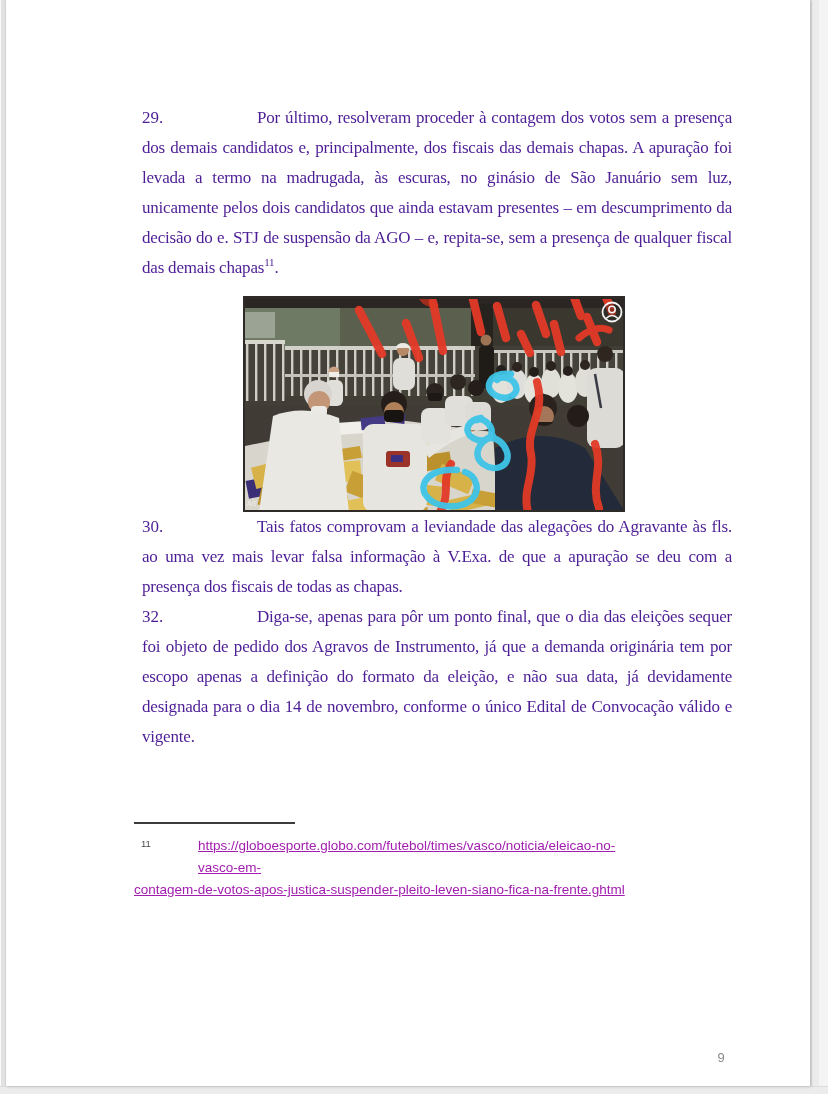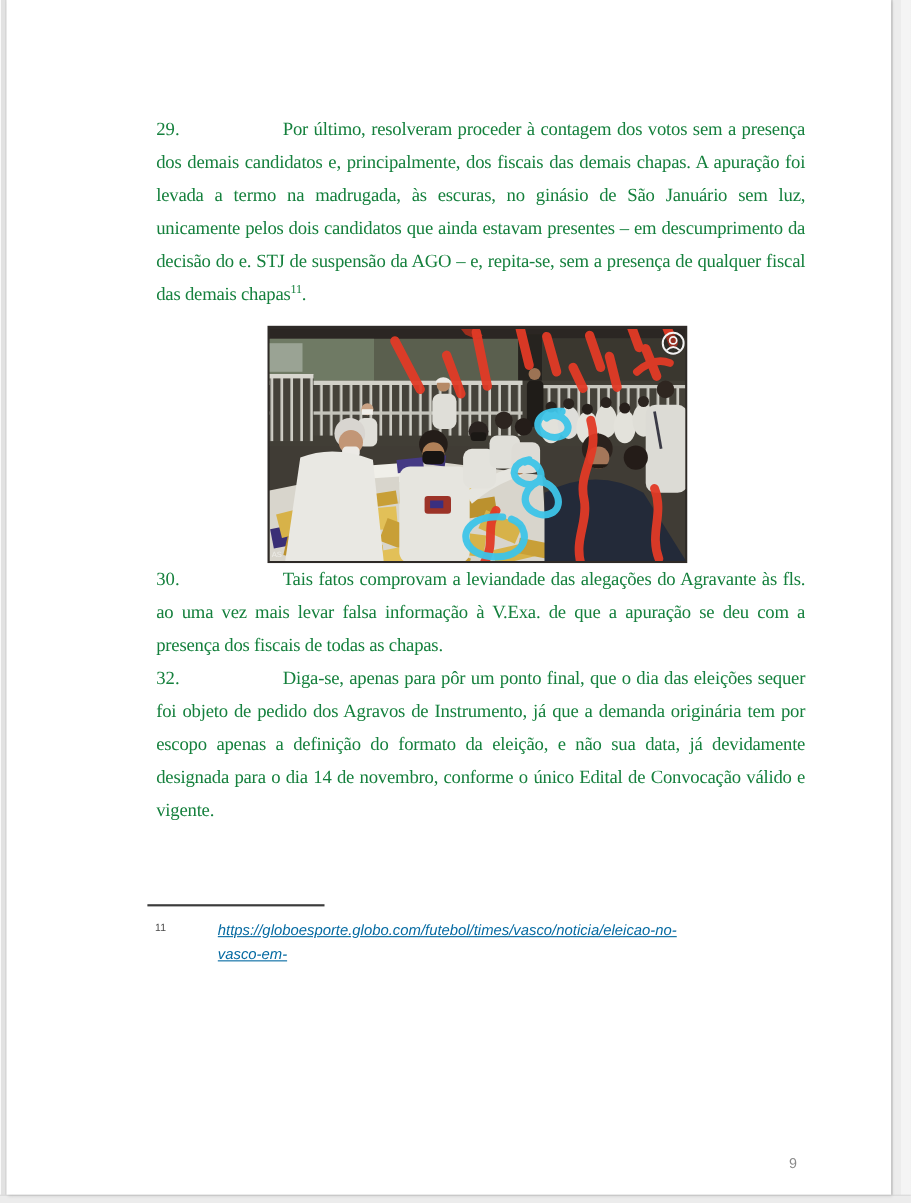--- a/index.html
+++ b/index.html
@@ -15,37 +15,37 @@
                 background:linear-gradient(to right,#d9d9d9 0 2px,#ececec 2px 9px,#f4f4f4 9px 18px); }
   .edge-bottom{ position:absolute; left:0; top:1086px; width:828px; height:8px;
                 background:linear-gradient(to bottom,#dcdcdc 0 1px,#ececec 1px 8px); }
 
   .page { position:absolute; left:6px; top:0; width:804px; height:1086px;
           background:#ffffff; box-shadow:1px 1px 3px rgba(0,0,0,.14); }
 
   .content { position:absolute; left:136px; top:103px; width:590px; }
 
   p.para { margin:0; font-size:17px; line-height:30px; letter-spacing:-0.2px;
-           text-align:justify; color:#15803d; }
+           text-align:justify; color:#4c1d95; }
   .pnum { display:inline-block; width:115px; letter-spacing:0; }
   sup.ref { font-size:11px; line-height:0; vertical-align:super; }
 
   .photo-wrap { margin:13px 0 0 101px; width:382px; height:216px; }
   .photo-wrap svg { display:block; width:382px; height:216px; }
 
   .mt-p30 { margin-top:21px; }
   .mt-p31 { margin-top:5px; }
   .mt-p32 { margin-top:9px; }
 
   .fnsep { margin:70px 0 0 -8px; width:161px; height:0; border-top:2px solid #3c3c3c; }
 
   .footnote { position:relative; margin:11px 0 0 -8px; width:503px;
               font-family:"Liberation Sans", sans-serif; font-size:13.5px; line-height:22px; }
   .fnmark { position:absolute; left:7px; top:-2px; font-size:9.5px; color:#4a4a4a; }
-  .fnlink { color:#0369a1; text-decoration:underline; cursor:pointer;font-style:italic; }
+  .fnlink { color:#a21caf; text-decoration:underline; cursor:pointer; }
   .fnlink span { display:block; }
   .fnlink .l1 { padding-left:64px; }
 
   .pageno { position:absolute; left:700px; top:1050px; width:30px; text-align:center;
             font-family:"Liberation Sans", sans-serif; font-size:13px; color:#8a8a8a; }
 </style>
 </head>
 <body>
 
 <div class="canvas">
@@ -214,20 +214,20 @@
 
       <p class="para mt-p30"><span class="pnum">30.</span><span>Tais fatos comprovam a leviandade das alegações do Agravante às fls. ao uma vez mais levar falsa informação à V.Exa. de que a apuração se deu com a presença dos fiscais de todas as chapas.</span></p>
 
 
       <p class="para mt-p32"><span class="pnum">32.</span><span>Diga-se, apenas para pôr um ponto final, que o dia das eleições sequer foi objeto de pedido dos Agravos de Instrumento, já que a demanda originária tem por escopo apenas a definição do formato da eleição, e não sua data, já devidamente designada para o dia 14 de novembro, conforme o único Edital de Convocação válido e vigente.</span></p>
 
       <div class="fnsep"></div>
 
       <div class="footnote">
         <span class="fnmark">11</span>
-        <a class="fnlink"><span class="l1">https://globoesporte.globo.com/futebol/times/vasco/noticia/eleicao-no-vasco-em-</span></a>
+        <a class="fnlink"><span class="l1">https://globoesporte.globo.com/futebol/times/vasco/noticia/eleicao-no-vasco-em-</span><span class="l2">contagem-de-votos-apos-justica-suspender-pleito-leven-siano-fica-na-frente.ghtml</span></a>
       </div>
 
     </div>
 
     <div class="pageno">9</div>
   </div>
 </div>
 
 </body></html>

